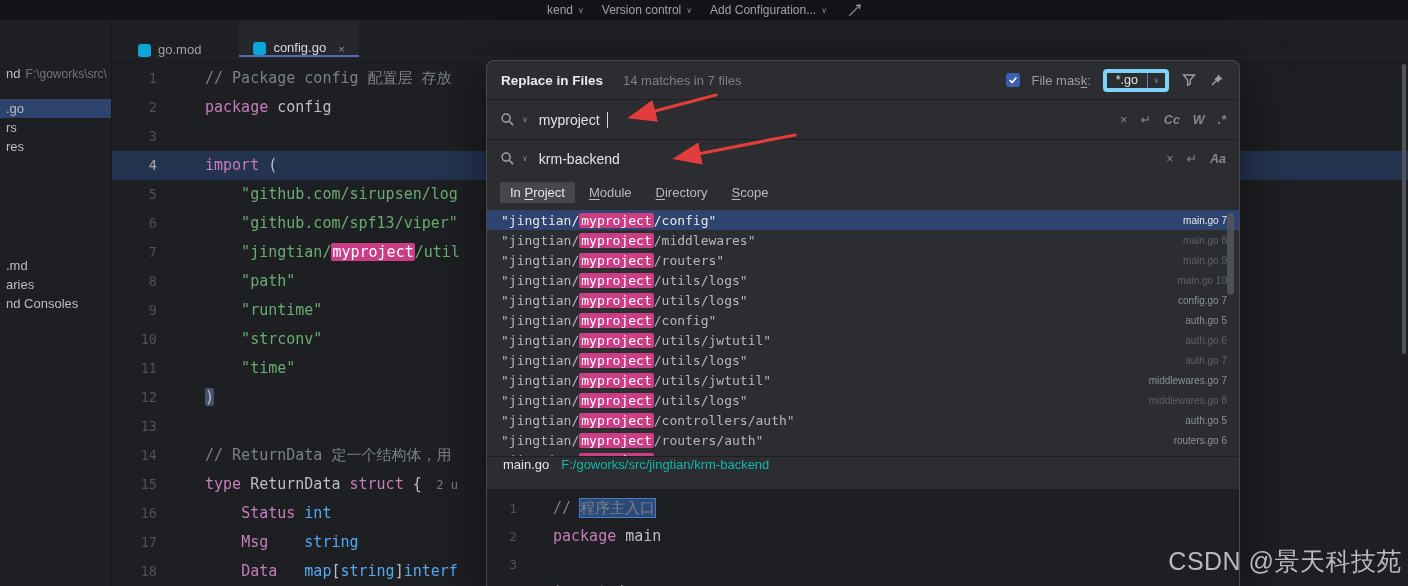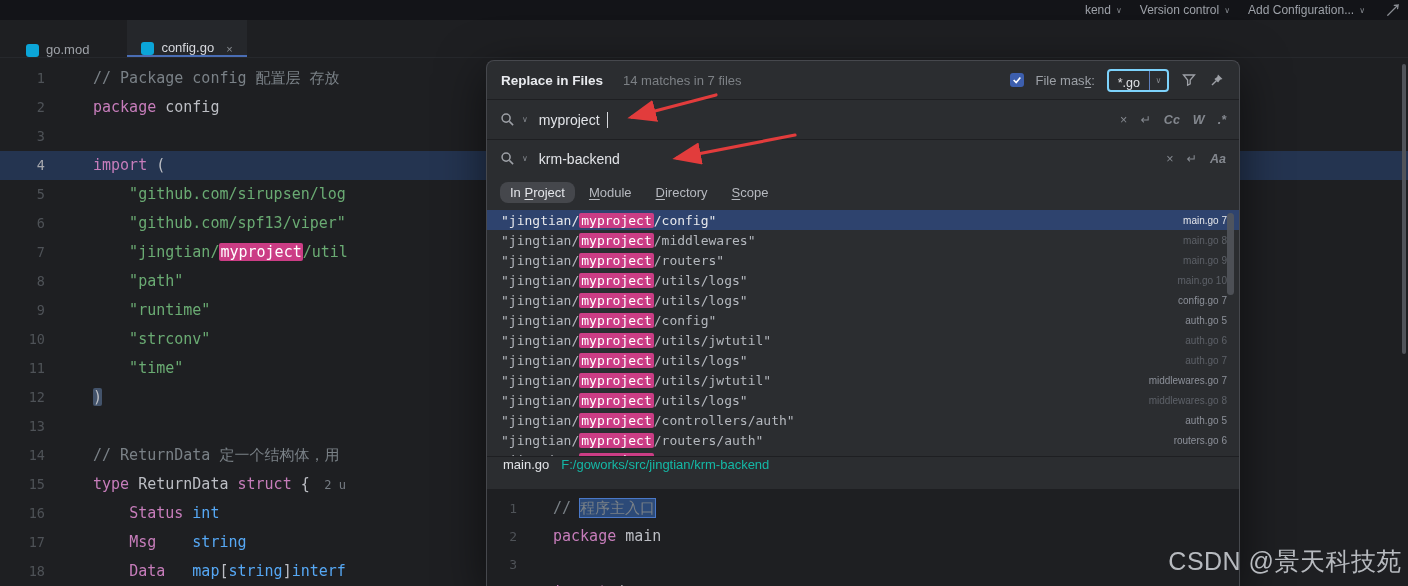--- a/index.html
+++ b/index.html
@@ -1,21 +1,21 @@
 <!DOCTYPE html>
 <html><head>
 <meta charset="utf-8">
 <style>
   *{margin:0;padding:0;box-sizing:border-box;}
   html,body{background:#000;}
   .app{position:relative;width:1408px;height:586px;background:#1e1f22;overflow:hidden;
        font-family:"Liberation Sans",sans-serif;color:#bcbec4;}
 
   
-  .topbar{height:20px;background:#131418;display:flex;justify-content:flex-end;align-items:center;}
+  .topbar{height:20px;background:#131418;display:flex;justify-content:center;align-items:center;}
   .tb-left{display:flex;align-items:center;}
   .tb-right{display:flex;align-items:center;gap:12px;padding-right:8px;}
   .tb-item{display:flex;align-items:center;gap:5px;padding:0 9px;height:20px;color:#9da1a8;font-size:12px;cursor:pointer;}
   .chev{font-size:8px;color:#84888e;}
 
   
   .main{display:flex;height:566px;}
   .sidebar{width:112px;flex-shrink:0;background:#1e1f22;border-right:1px solid #17181b;padding-top:44px;font-size:13px;overflow:hidden;}
   .tree-row{height:19px;line-height:19px;padding-left:6px;white-space:nowrap;color:#b9bcc2;cursor:pointer;}
   .tree-row.sel{background:#2e436e;}
@@ -52,35 +52,35 @@
   .dialog{position:absolute;left:486px;top:60px;width:754px;height:526px;background:#2b2d30;
           border:1px solid #46484d;border-bottom:none;border-radius:8px 8px 0 0;
           box-shadow:0 12px 48px rgba(0,0,0,.55);display:flex;flex-direction:column;z-index:5;font-size:13px;}
   .dlg-header{height:38px;display:flex;align-items:center;padding:0 14px;flex-shrink:0;}
   .dlg-title{color:#e8eaee;font-weight:700;font-size:13.5px;}
   .dlg-matches{color:#7c8085;margin-left:20px;}
   .dlg-hr{margin-left:auto;display:flex;align-items:center;gap:12px;}
   .checkbox{width:14px;height:14px;border-radius:3px;background:#3d5fae;display:flex;align-items:center;justify-content:center;cursor:pointer;}
   .fm-label{color:#9ca0a6;}
   .mn{text-decoration:underline;text-underline-offset:2px;}
-  .combo{display:flex;align-items:flex-end;height:23px;border:2px solid #7dd3fc;border-radius:4px;overflow:hidden;cursor:pointer;}
+  .combo{display:flex;align-items:flex-start;height:23px;border:4px solid #7dd3fc;border-radius:4px;overflow:hidden;cursor:pointer;}
   .combo-val{padding:0 9px;color:#dfe1e5;font-size:12.5px;}
   .combo-arrow{width:18px;height:100%;display:flex;align-items:center;justify-content:center;border-left:1px solid #5d7fbe;}
   .hicon{display:flex;align-items:center;cursor:pointer;}
 
   .field-row{height:40px;border-top:1px solid #1e1f22;display:flex;align-items:center;padding:0 13px;gap:7px;flex-shrink:0;cursor:text;}
   .field-row.replace{height:38px;}
   .field-text{color:#e2e4e8;font-size:14px;margin-left:4px;}
   .caret{width:1.5px;height:16px;background:#d6d8dc;display:inline-block;}
   .field-icons{margin-left:auto;display:flex;align-items:center;gap:13px;color:#84888f;font-size:12.5px;}
   .field-icons .tg{font-weight:600;cursor:pointer;font-style:italic;}
   .field-icons span{cursor:pointer;}
 
   .scope-row{display:flex;align-items:center;gap:4px;padding:5px 13px 7px;flex-shrink:0;}
-  .scope{padding:3px 10px;border-radius:8px;color:#b6b9bf;cursor:pointer;}
+  .scope{padding:3px 10px;border-radius:0;color:#b6b9bf;cursor:pointer;}
   .scope.sel{background:#45474c;color:#e3e5e9;}
   .scope u{text-decoration:underline;text-underline-offset:2px;}
 
   .results{height:246px;overflow:hidden;flex-shrink:0;font-family:"DejaVu Sans Mono",monospace;font-size:13px;}
   .rrow{height:20px;display:flex;align-items:center;padding:0 12px 0 14px;cursor:pointer;}
   .rrow.sel{background:#2e436e;}
   .rtext{white-space:pre;color:#b4b8be;}
   .rrow.sel .rtext{color:#e6e8ec;}
   .rmatch{background:#cb3d85;color:#fff;border-radius:2px;padding:0 2px;}
   .rfile{margin-left:auto;font-family:"Liberation Sans",sans-serif;font-size:10px;color:#8c9099;padding-left:10px;white-space:nowrap;}
@@ -126,20 +126,29 @@
       <span class="hicon">
         <svg width="14" height="14" viewBox="0 0 16 16">
             <path d="M2 14 L14 2 M14 2 l-4.5 .8 M14 2 l-.8 4.5" stroke="#8a8d93" fill="none" stroke-width="1.4" stroke-linecap="round"></path>
           </svg>
       </span>
     </div>
   </div>
 
   <div class="main">
 
+    <div class="sidebar">
+        <div class="tree-row"><span class="tree-label">nd</span><span class="tree-path">F:\goworks\src\</span></div>
+        <div class="tree-row sel" style="margin-top: 16px;"><span class="tree-label">.go</span></div>
+        <div class="tree-row"><span class="tree-label">rs</span></div>
+        <div class="tree-row"><span class="tree-label">res</span></div>
+        <div class="tree-row" style="margin-top: 100px;"><span class="tree-label">.md</span></div>
+        <div class="tree-row"><span class="tree-label">aries</span></div>
+        <div class="tree-row"><span class="tree-label">nd Consoles</span></div>
+      </div>
 
     <div class="editor-col">
       <div class="tabbar">
           <div class="tab">
             <span class="fileicon"></span>
             <span class="tab-label">go.mod</span>
           </div>
           <div class="tab active">
             <span class="fileicon"></span>
             <span class="tab-label">config.go</span>

